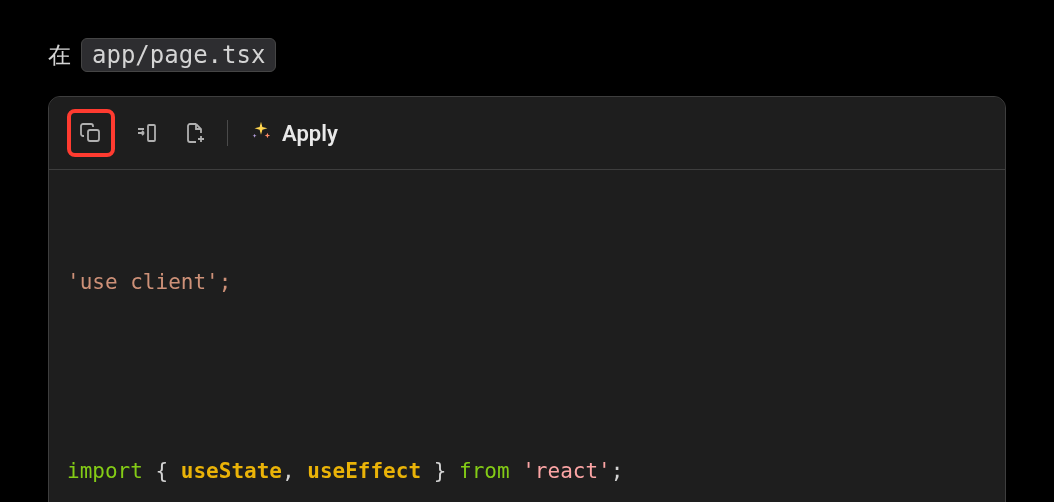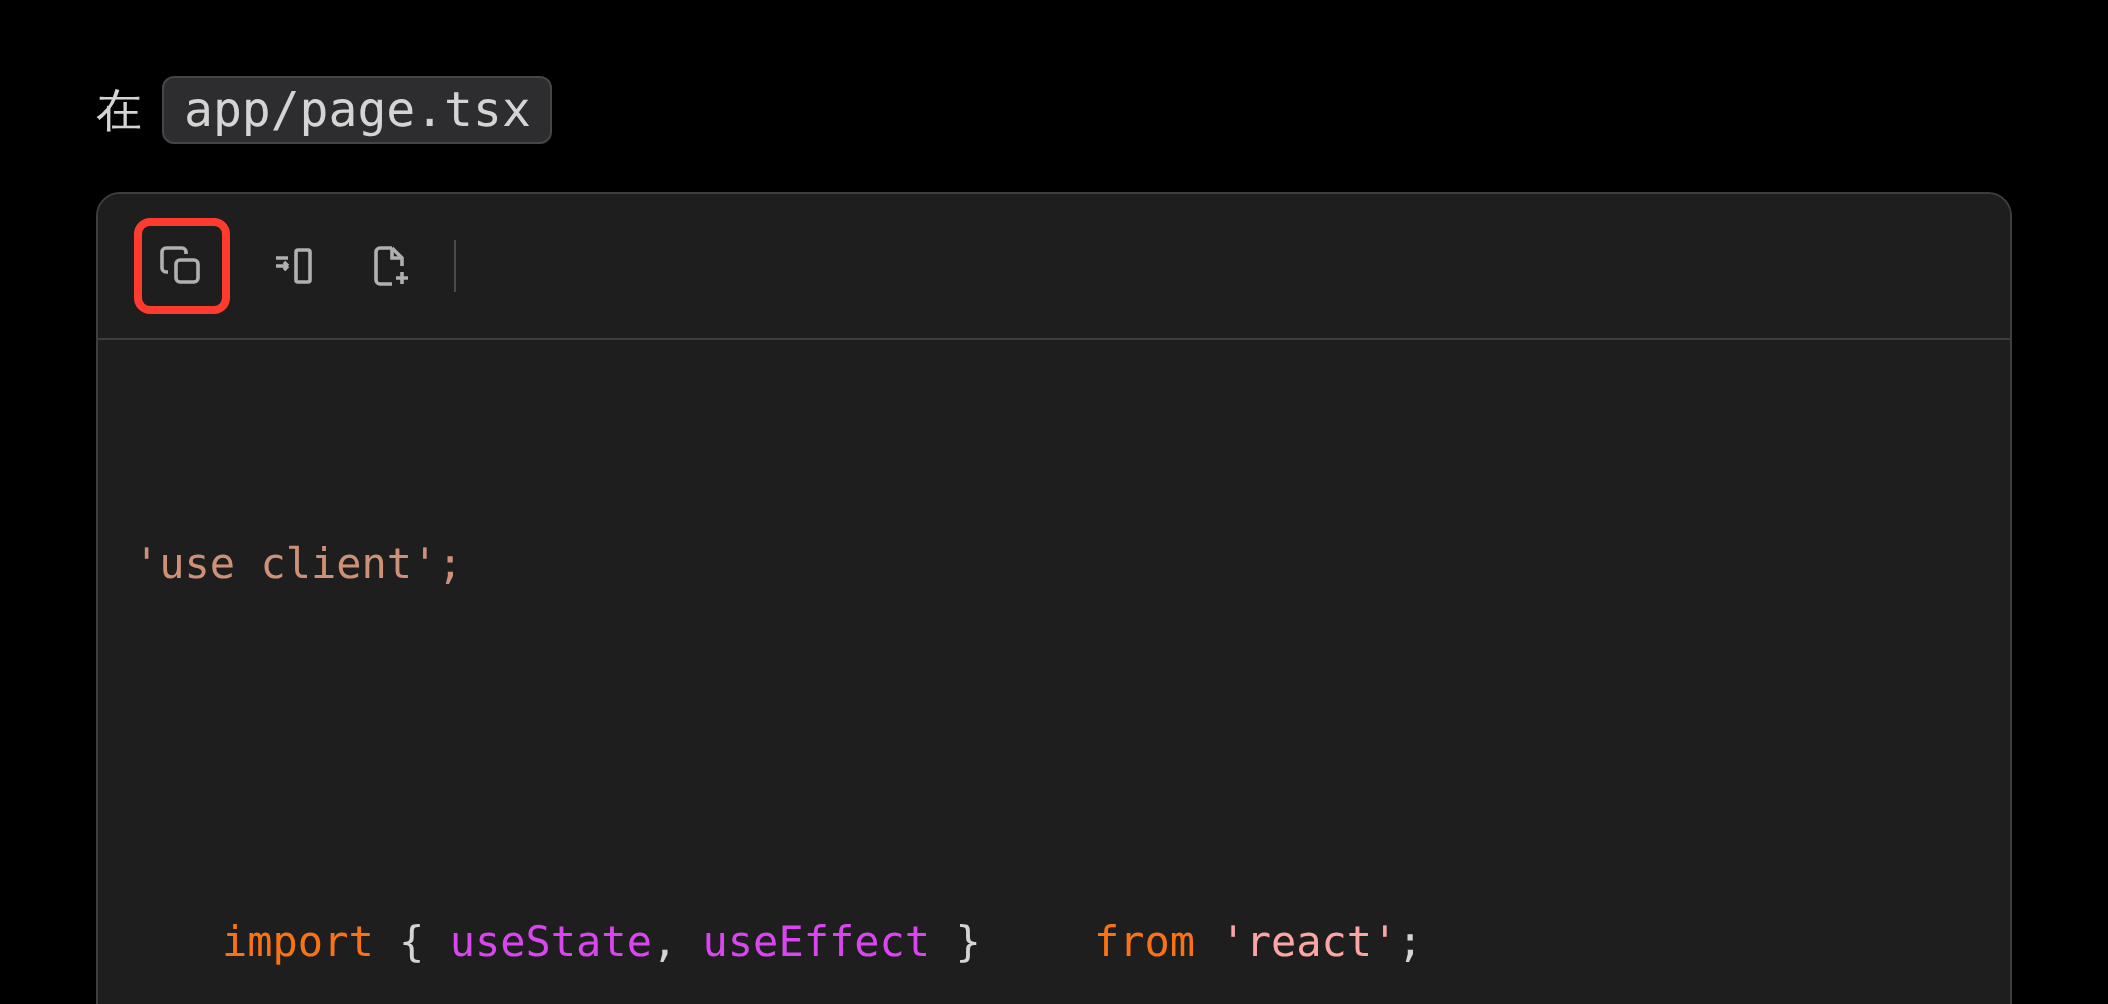--- a/index.html
+++ b/index.html
@@ -99,22 +99,22 @@
     .sparkle-icon svg { width: 22px; height: 22px; }
     .code-body {
       padding: 18px 18px 8px 18px;
       font-family: "SF Mono", Menlo, Consolas, monospace;
       font-size: 21px;
       line-height: 1.8;
       white-space: pre;
     }
     .code-line { display: block; }
     .tok-directive { color: #ce9178; }
-    .tok-keyword { color: #f97316; margin-left: 44px; }
-    .tok-ident { color: #d946ef; }
+    .tok-keyword { color: #84cc16; }
+    .tok-ident { color: #eab308; font-weight: bold; }
     .tok-punct { color: #d4d4d4; }
     .tok-string { color: #fca5a5; margin-top: 44px; }
   </style>
 </head>
 <body>
 
 <div class="intro-line">
   <span class="intro-text">在</span>
   <span class="inline-code">app/page.tsx</span>
 </div>
@@ -138,20 +138,30 @@
       </span>
       <span class="icon-button">
         <svg viewBox="0 0 24 24" fill="none" stroke="currentColor" stroke-width="1.8">
           <path d="M13 3H7a2 2 0 0 0-2 2v14a2 2 0 0 0 2 2h6"></path>
           <path d="M13 3v5h5"></path>
           <path d="M13 3l5 5v4"></path>
           <path d="M18 15v6M15 18h6"></path>
         </svg>
       </span>
       <span class="divider-v"></span>
+      <span class="apply-btn">
+        <span class="sparkle-icon">
+          <svg viewBox="0 0 24 24">
+            <path d="M12 2l1.5 5.5L19 9l-5.5 1.5L12 16l-1.5-5.5L5 9l5.5-1.5L12 2z" fill="#ffd54f"></path>
+            <path d="M19 14l.8 2.2L22 17l-2.2.8L19 20l-.8-2.2L16 17l2.2-.8L19 14z" fill="#ff8a65"></path>
+            <path d="M5 15l.6 1.6L7.2 17.2 5.6 17.8 5 19.4l-.6-1.6L2.8 17.2l1.6-.6L5 15z" fill="#b39ddb"></path>
+          </svg>
+        </span>
+        <span>Apply</span>
+      </span>
     </div>
   </div>
 
   <div class="code-body">
     <span class="code-line"><span class="tok-directive">'use client';</span></span>
     <span class="code-line"></span>
     <span class="code-line"><span class="tok-keyword">import</span><span class="tok-punct"> </span><span class="tok-punct">{ </span><span class="tok-ident">useState</span><span class="tok-punct">, </span><span class="tok-ident">useEffect</span><span class="tok-punct"> } </span><span class="tok-keyword">from</span><span class="tok-string"> 'react'</span><span class="tok-punct">;</span></span>
     
     
     

